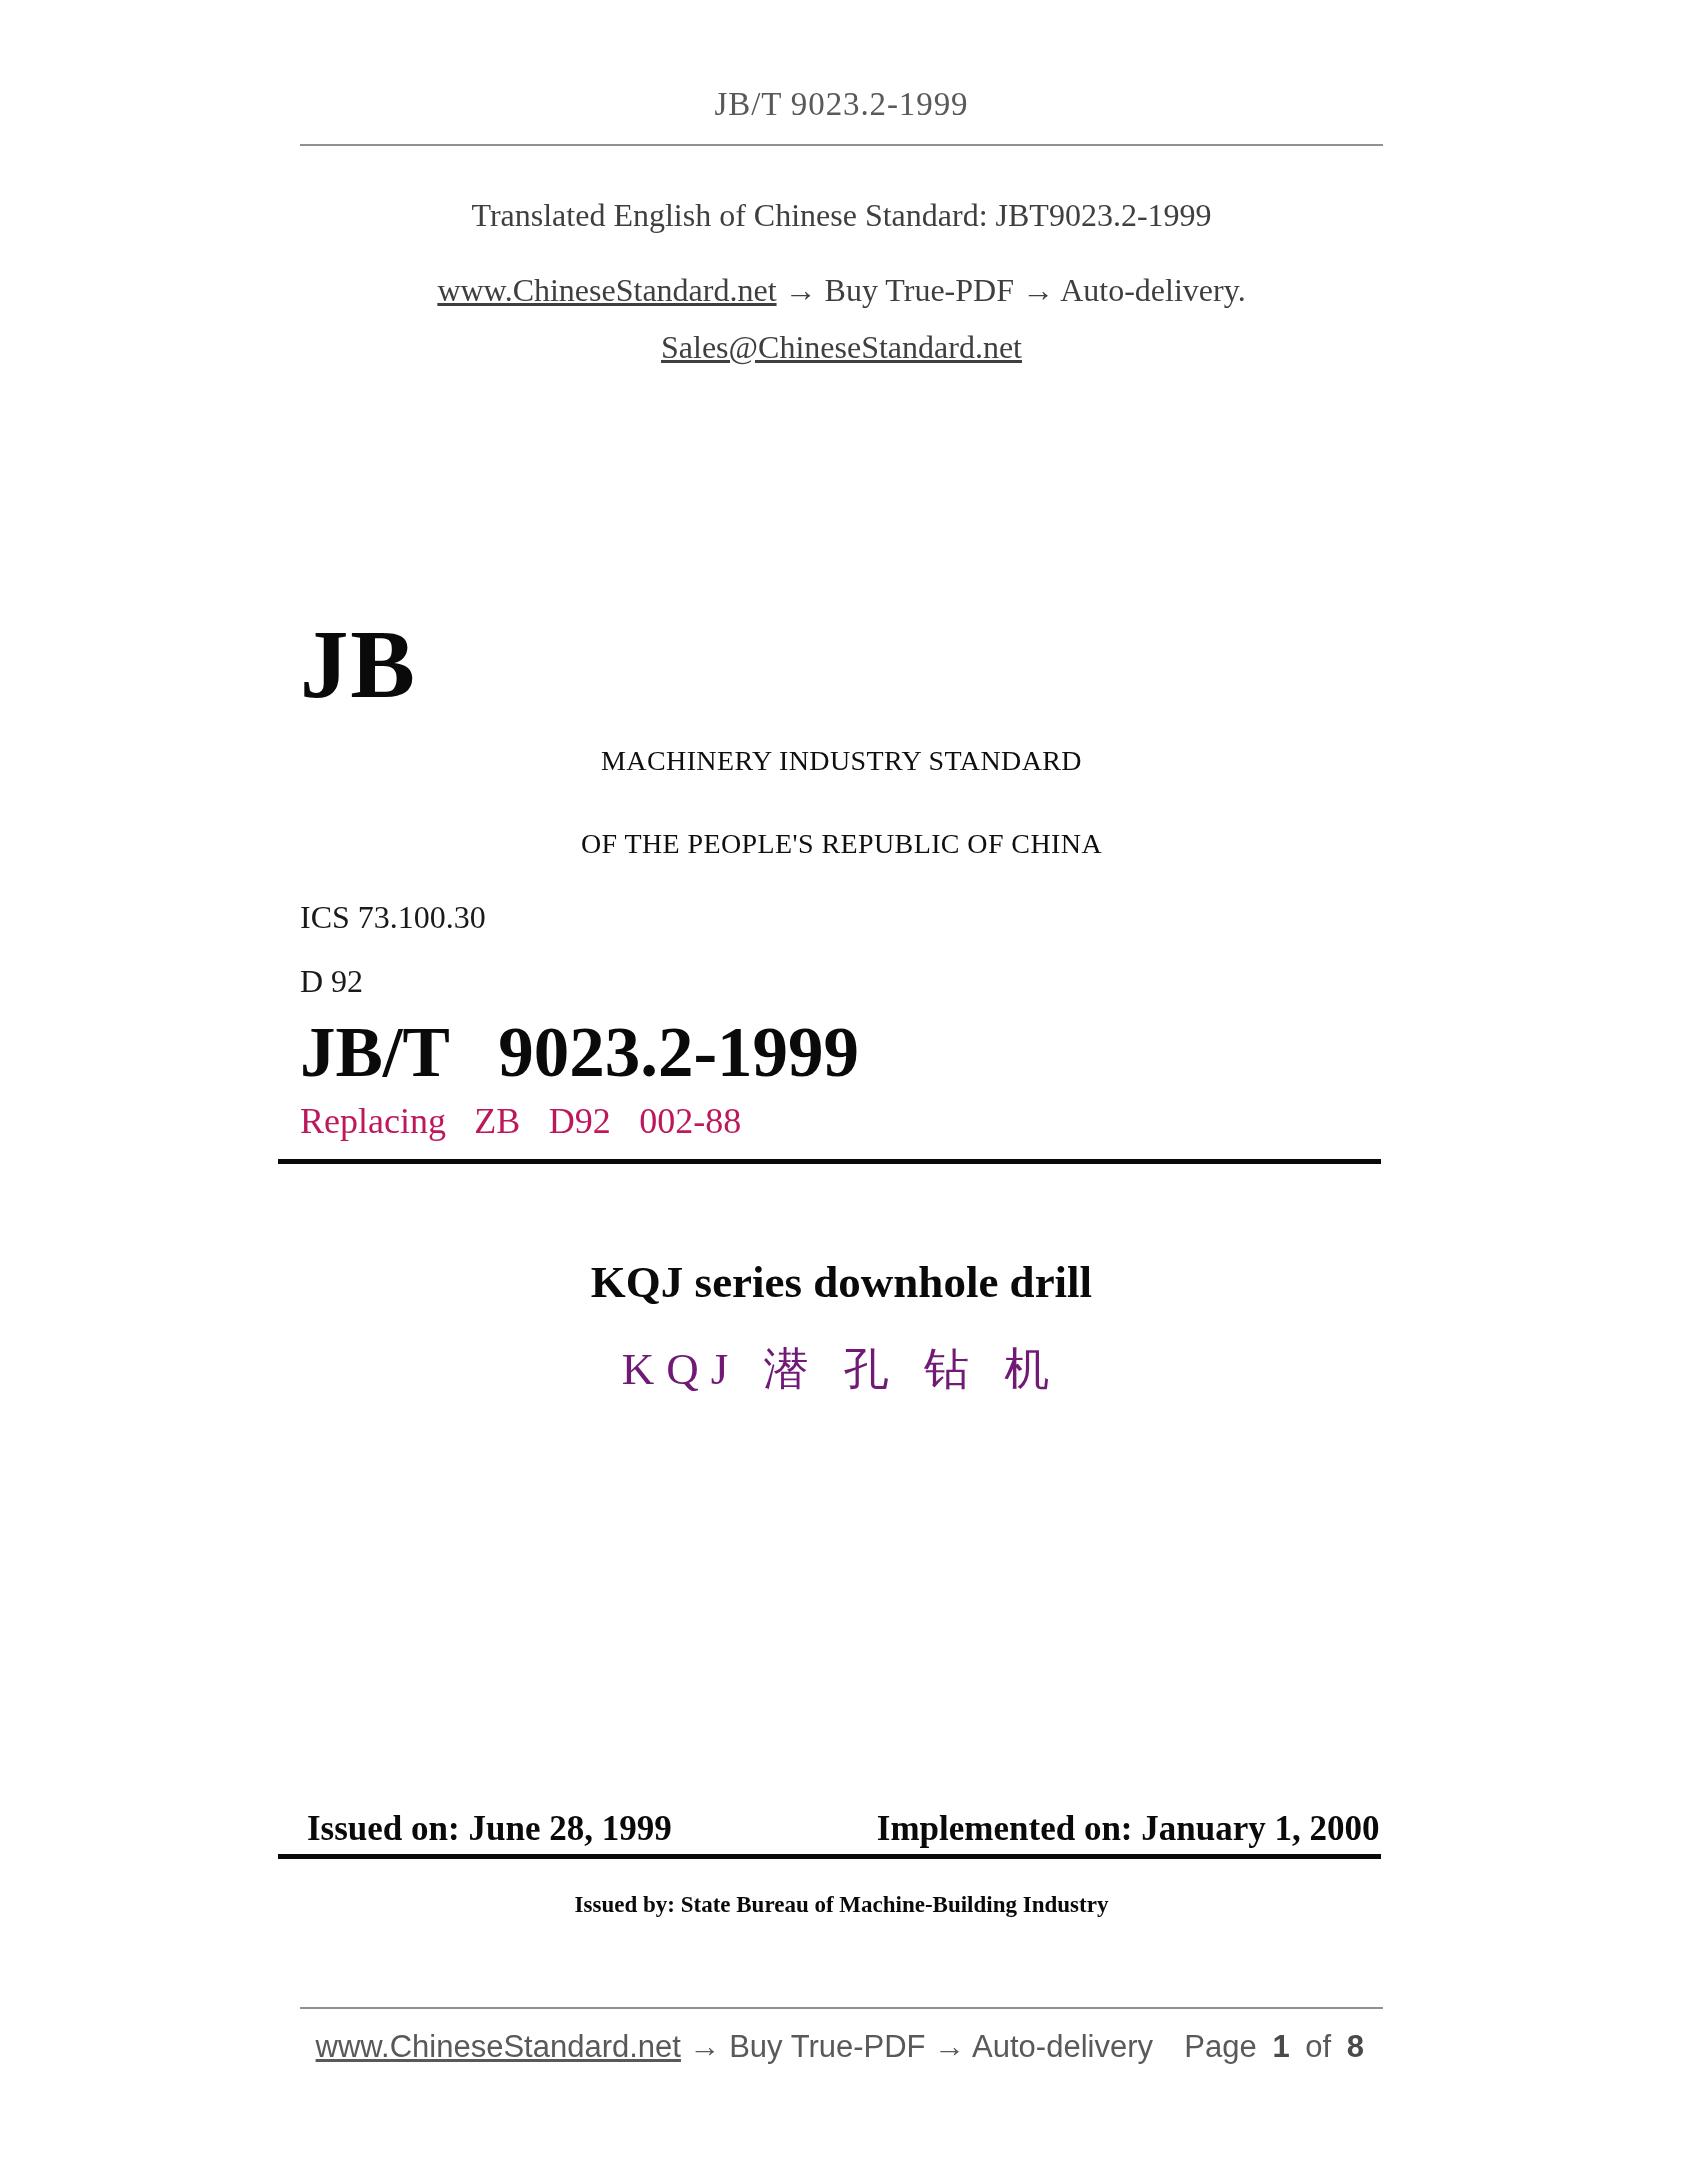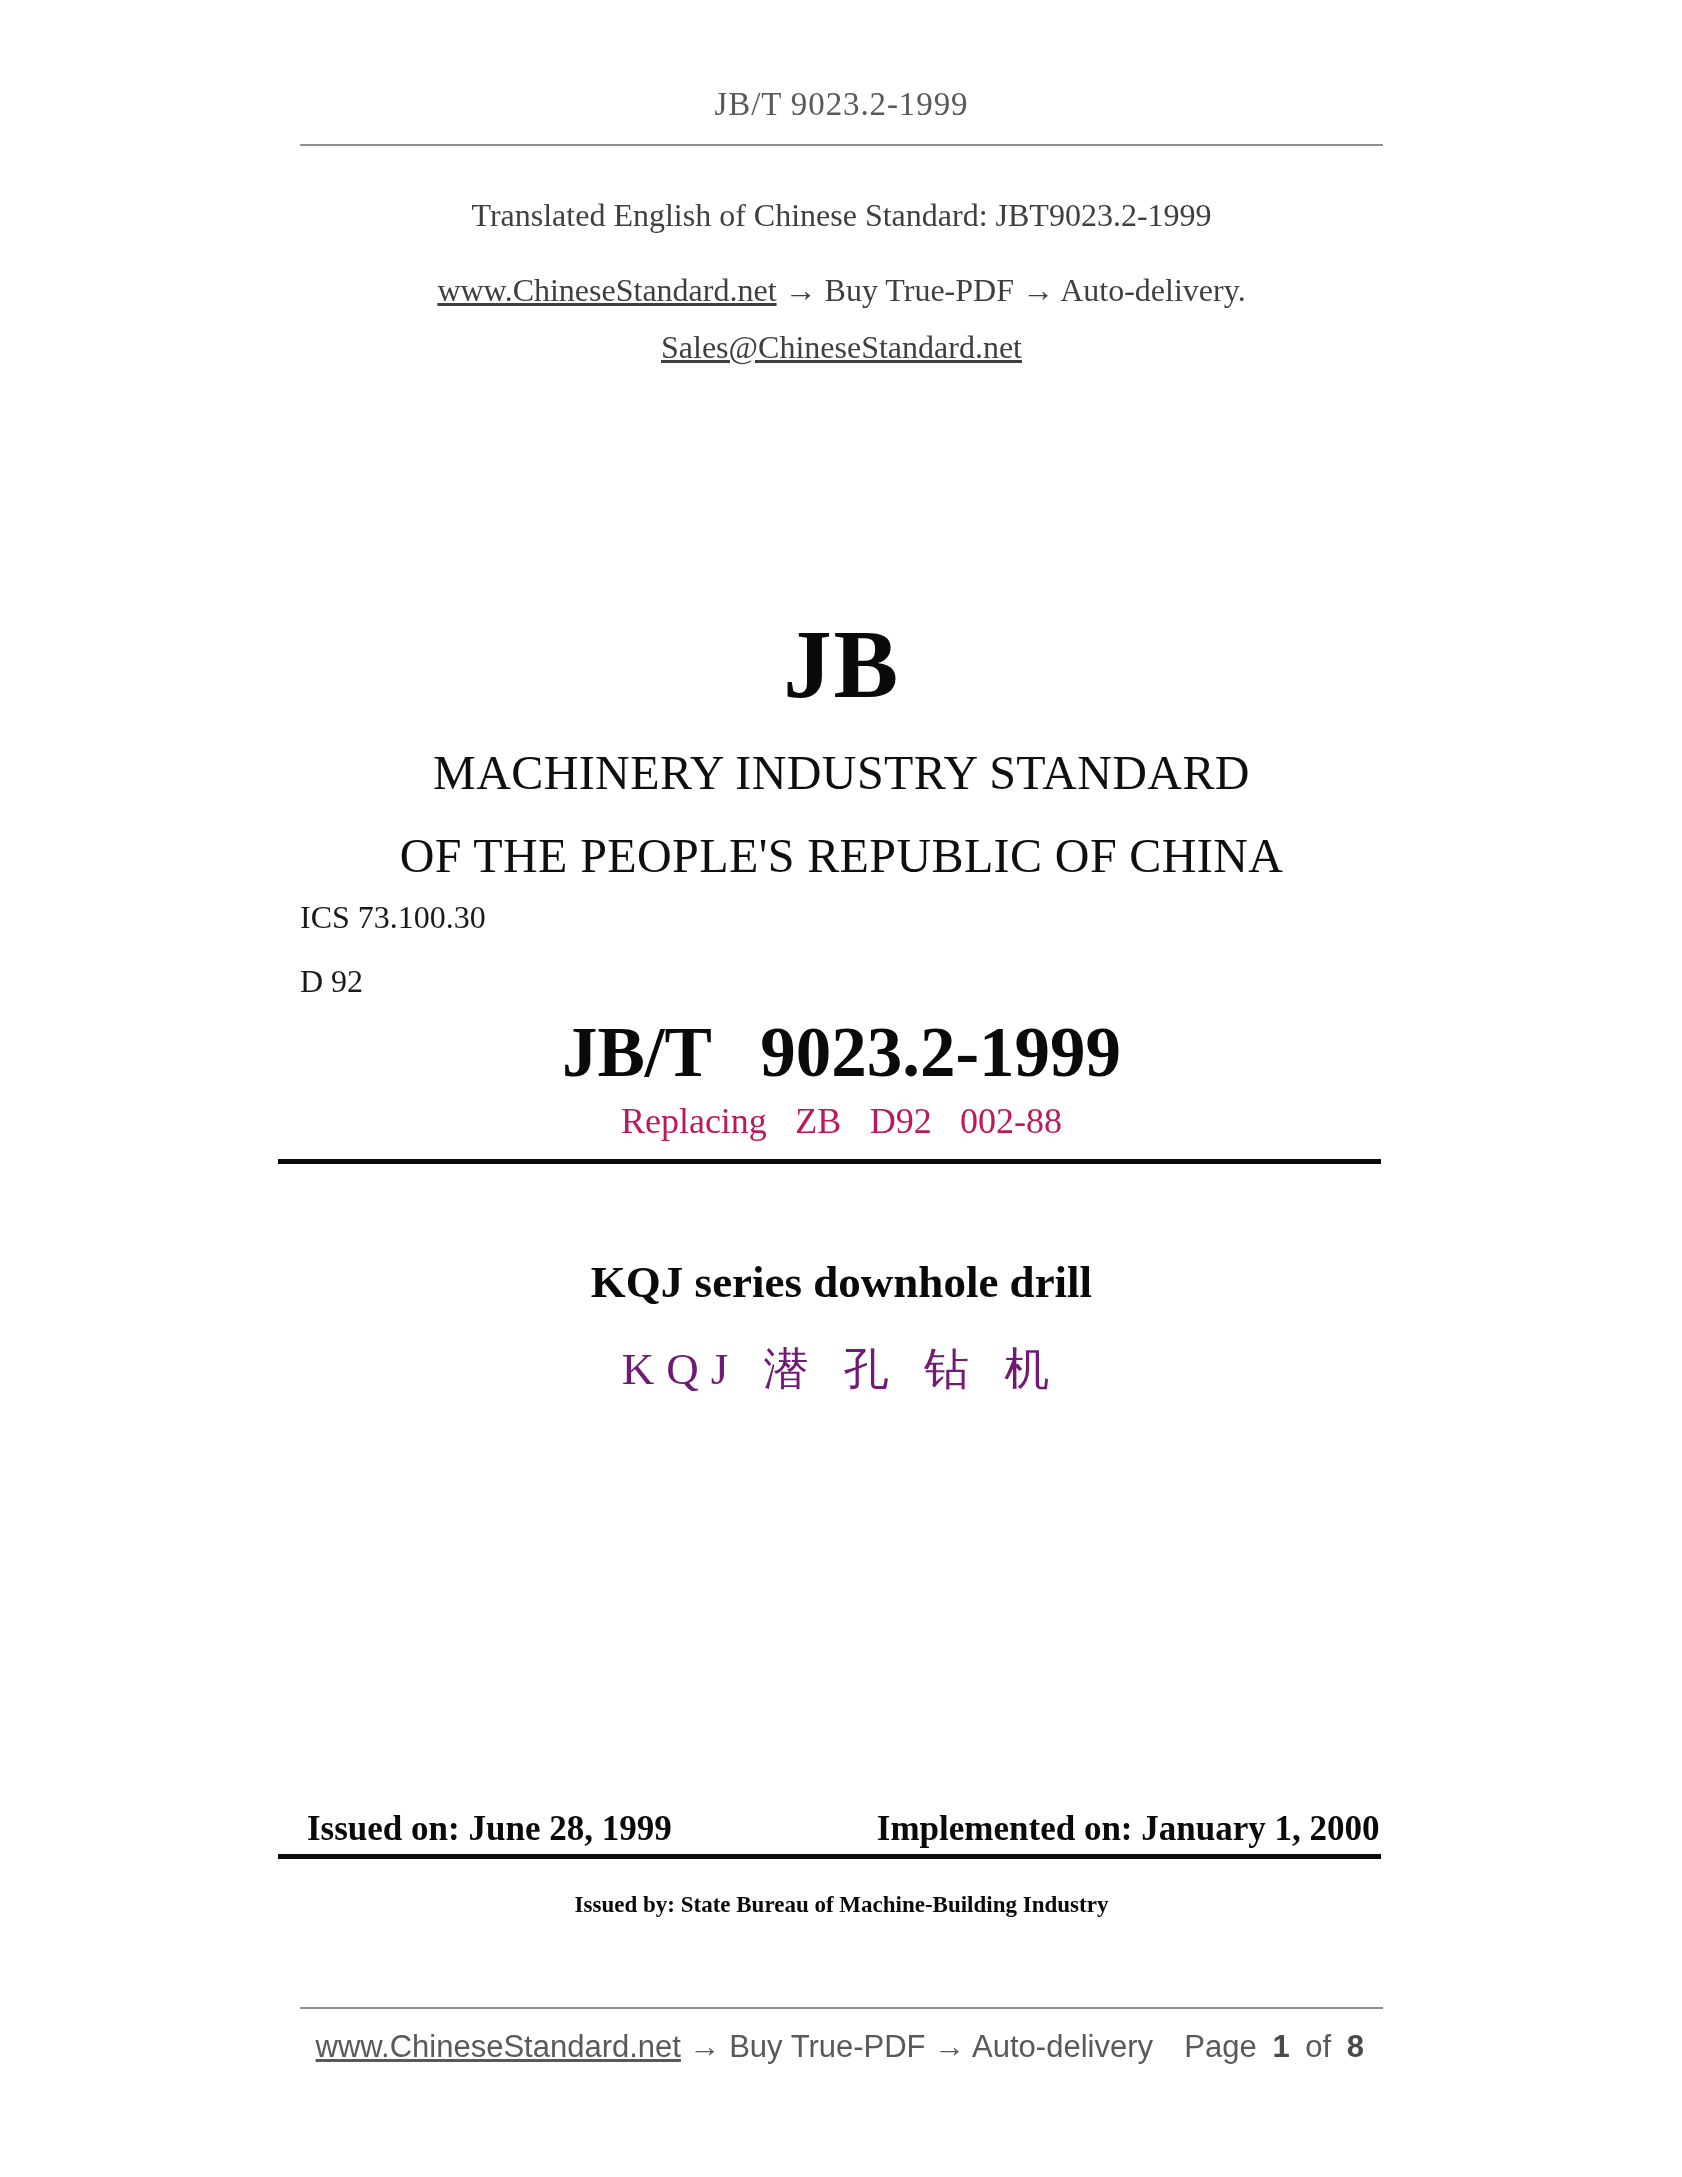--- a/index.html
+++ b/index.html
@@ -11,21 +11,21 @@
     position: relative;
     width: 1683px;
     height: 2177px;
     background: #ffffff;
     font-family: "Liberation Serif", "DejaVu Serif", serif;
     color: #111111;
     overflow: hidden;
   }
   .abs { position: absolute; }
   .ctr   { left: 300px; width: 1083px; text-align: center; }
-  .rgt   { left: 300px; width: 1083px; text-align: center; }
+  .rgt   { left: 300px; width: 1083px; text-align: left; }
   .lft   { left: 300px; width: 1083px; text-align: left; }
 
   .header-num {
     top: 86px;
     font-size: 33px;
     color: #595959;
     letter-spacing: 0.9px;
   }
   .rule-thin {
     height: 1.7px;
@@ -48,21 +48,21 @@
 
   .jb-logo {
     top: 616px;
     font-size: 97px;
     font-weight: bold;
     letter-spacing: 1.7px;
     line-height: 1;
     color: #0a0a0a;
   }
   .org-line {
-    font-size: 48px;
+    font-size: 28px;
     color: #0f0f0f;
     letter-spacing: 0.4px;
   }
   .org1 { top: 745px; }
   .org2 { top: 828px; }
 
   .ics-line {
     font-size: 32px;
     color: #1a1a1a;
   }

